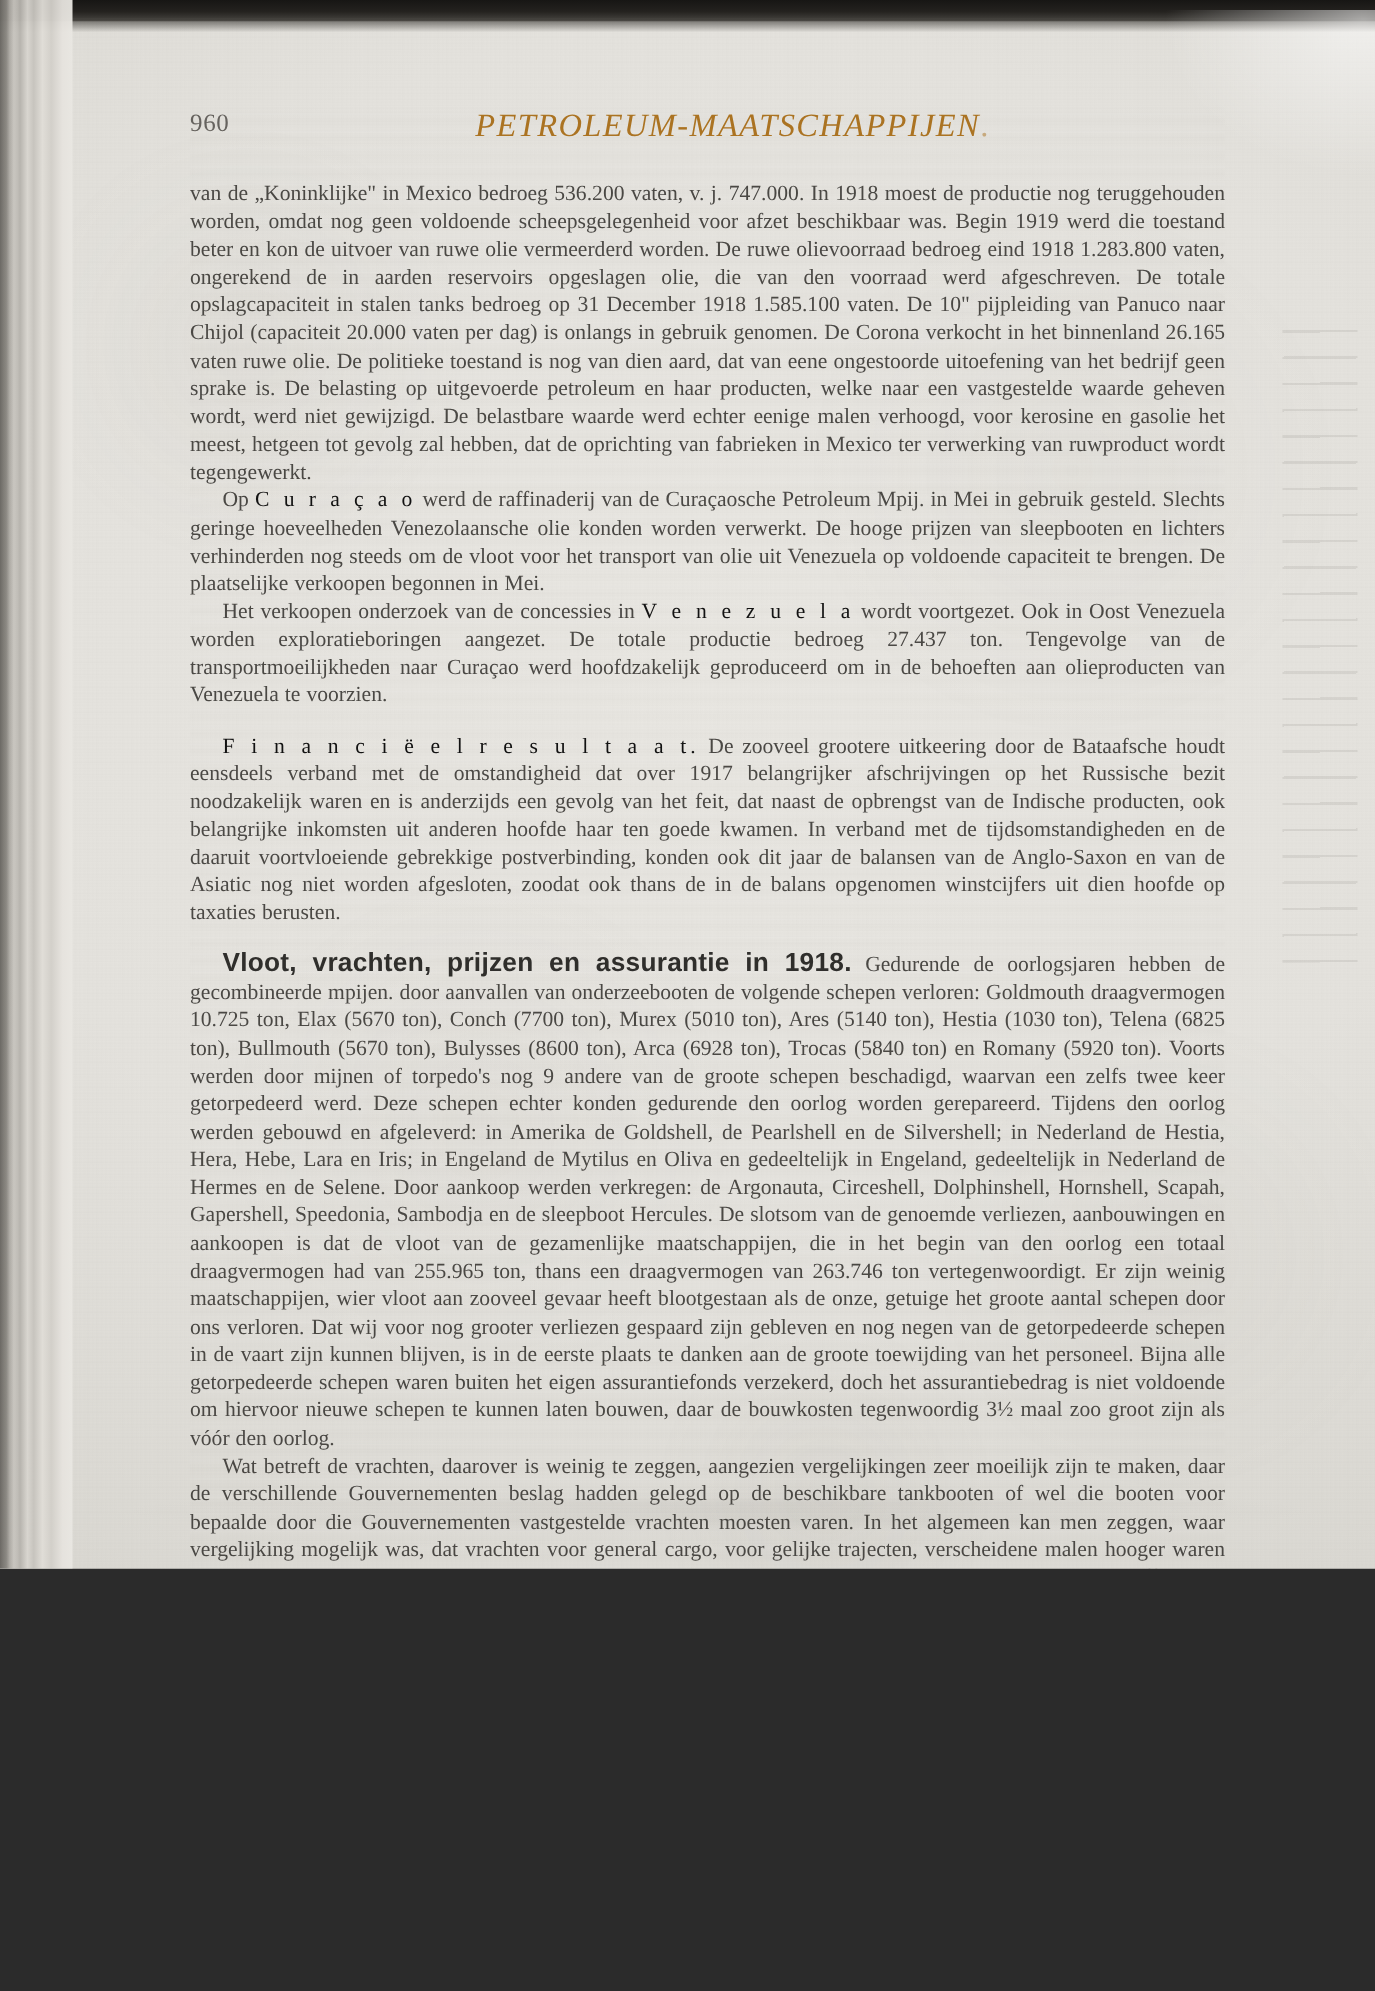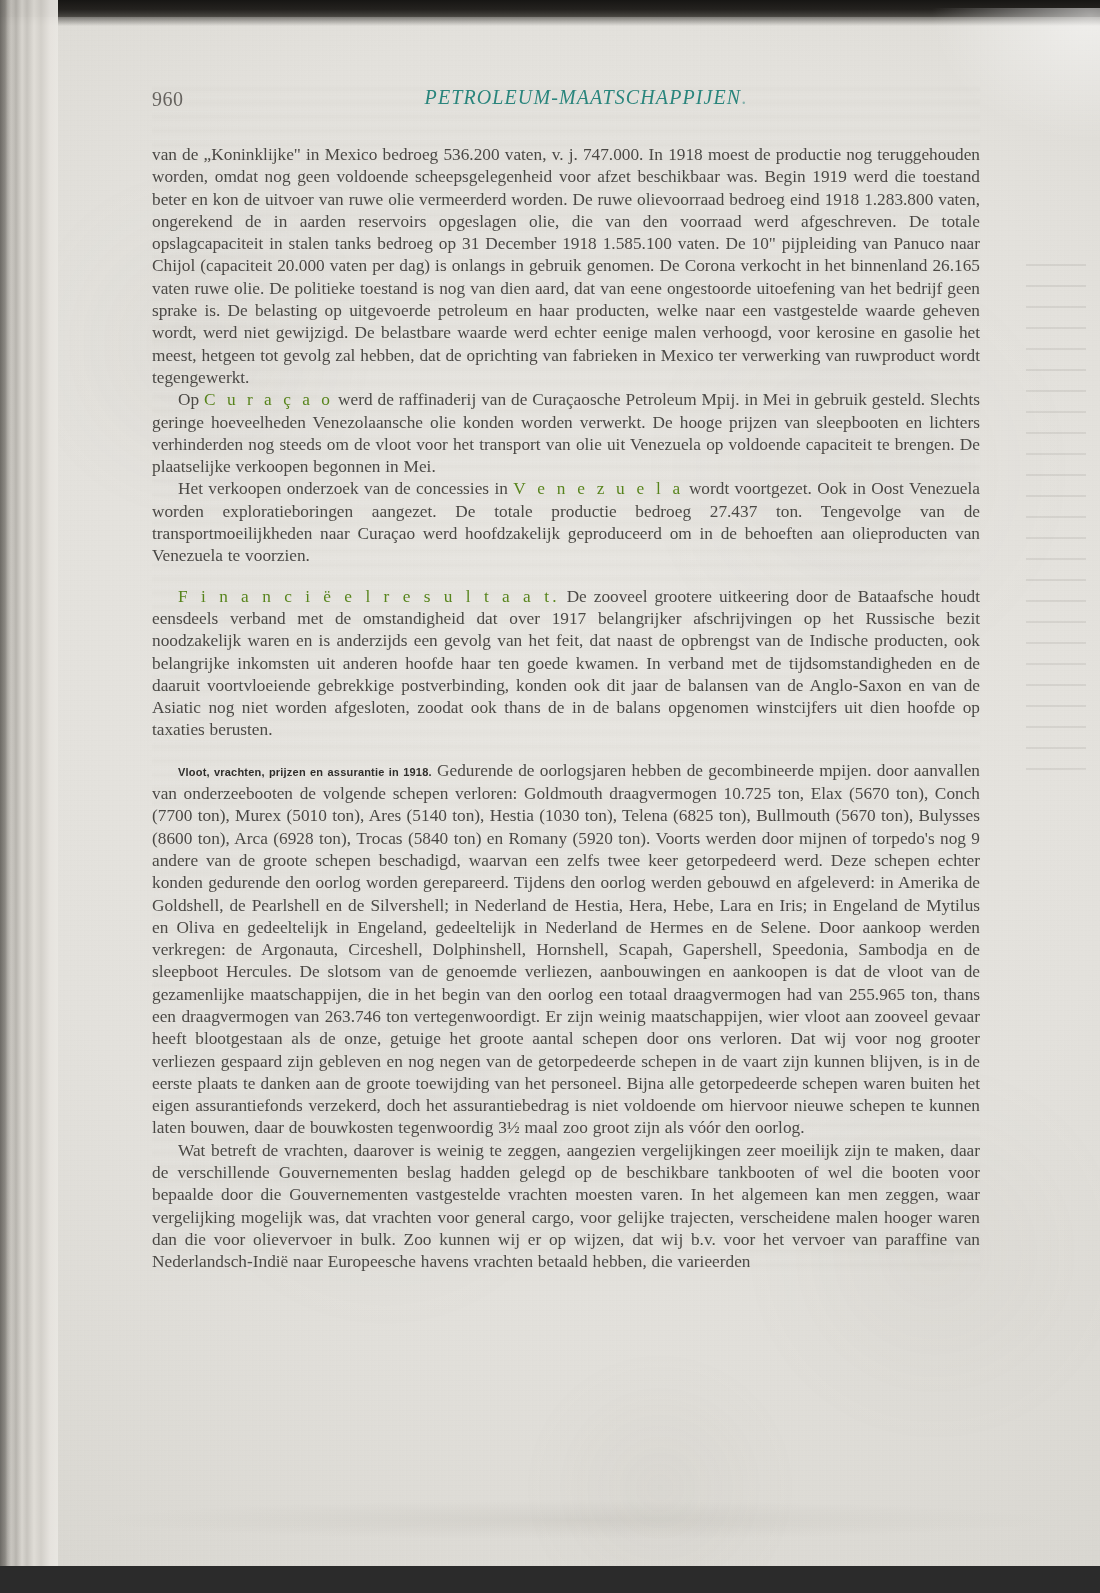--- a/index.html
+++ b/index.html
@@ -3,21 +3,21 @@
 <meta charset="utf-8">
 <style>
   html, body {
     margin: 0;
     padding: 0;
     background: #2b2b2b;
   }
   .scan-page {
     position: relative;
     width: 1100px;
-    height: 1566px;
+    height: 1255px;
     overflow: hidden;
     background: #dedcd7;
     font-family: "Liberation Serif", "DejaVu Serif", serif;
   }
 
   
   .paper {
     position: absolute;
     inset: 0;
     background:
@@ -127,23 +127,23 @@
     font-size: 20px;
     letter-spacing: .5px;
     color: #4d4a46;
     opacity: .82;
   }
   .running-title {
     position: absolute;
     left: 0; right: 0; top: 0;
     text-align: center;
     font-style: italic;
-    font-size: 20px;
+    font-size: 26px;
     letter-spacing: 1.1px;
-    color: #0f766e;
+    color: #a16207;
     opacity: .86;
     padding-left: 40px;
   }
   .running-title .trail {
     font-style: normal;
     opacity: .5;
   }
 
   p.body {
     margin: 0;
@@ -159,25 +159,25 @@
   p.body.indent { text-indent: 26px; }
   p.body + p.body { margin-top: 0; }
 
   .sect-gap { height: 18px; }
 
   .run-head {
     font-weight: bold;
     color: #232220;
     letter-spacing: .2px;
     font-family: "Liberation Sans", "DejaVu Sans", sans-serif;
-    font-size: 11px;
+    font-size: 21px;
   }
   .spaced {
     letter-spacing: 3.2px;
-    color: #4d7c0f;
+    color: #000000;
   }
 
   
   .ink {
     position: relative;
     filter: blur(.22px) contrast(1.04);
   }
   
   .streaks {
     position: absolute;

